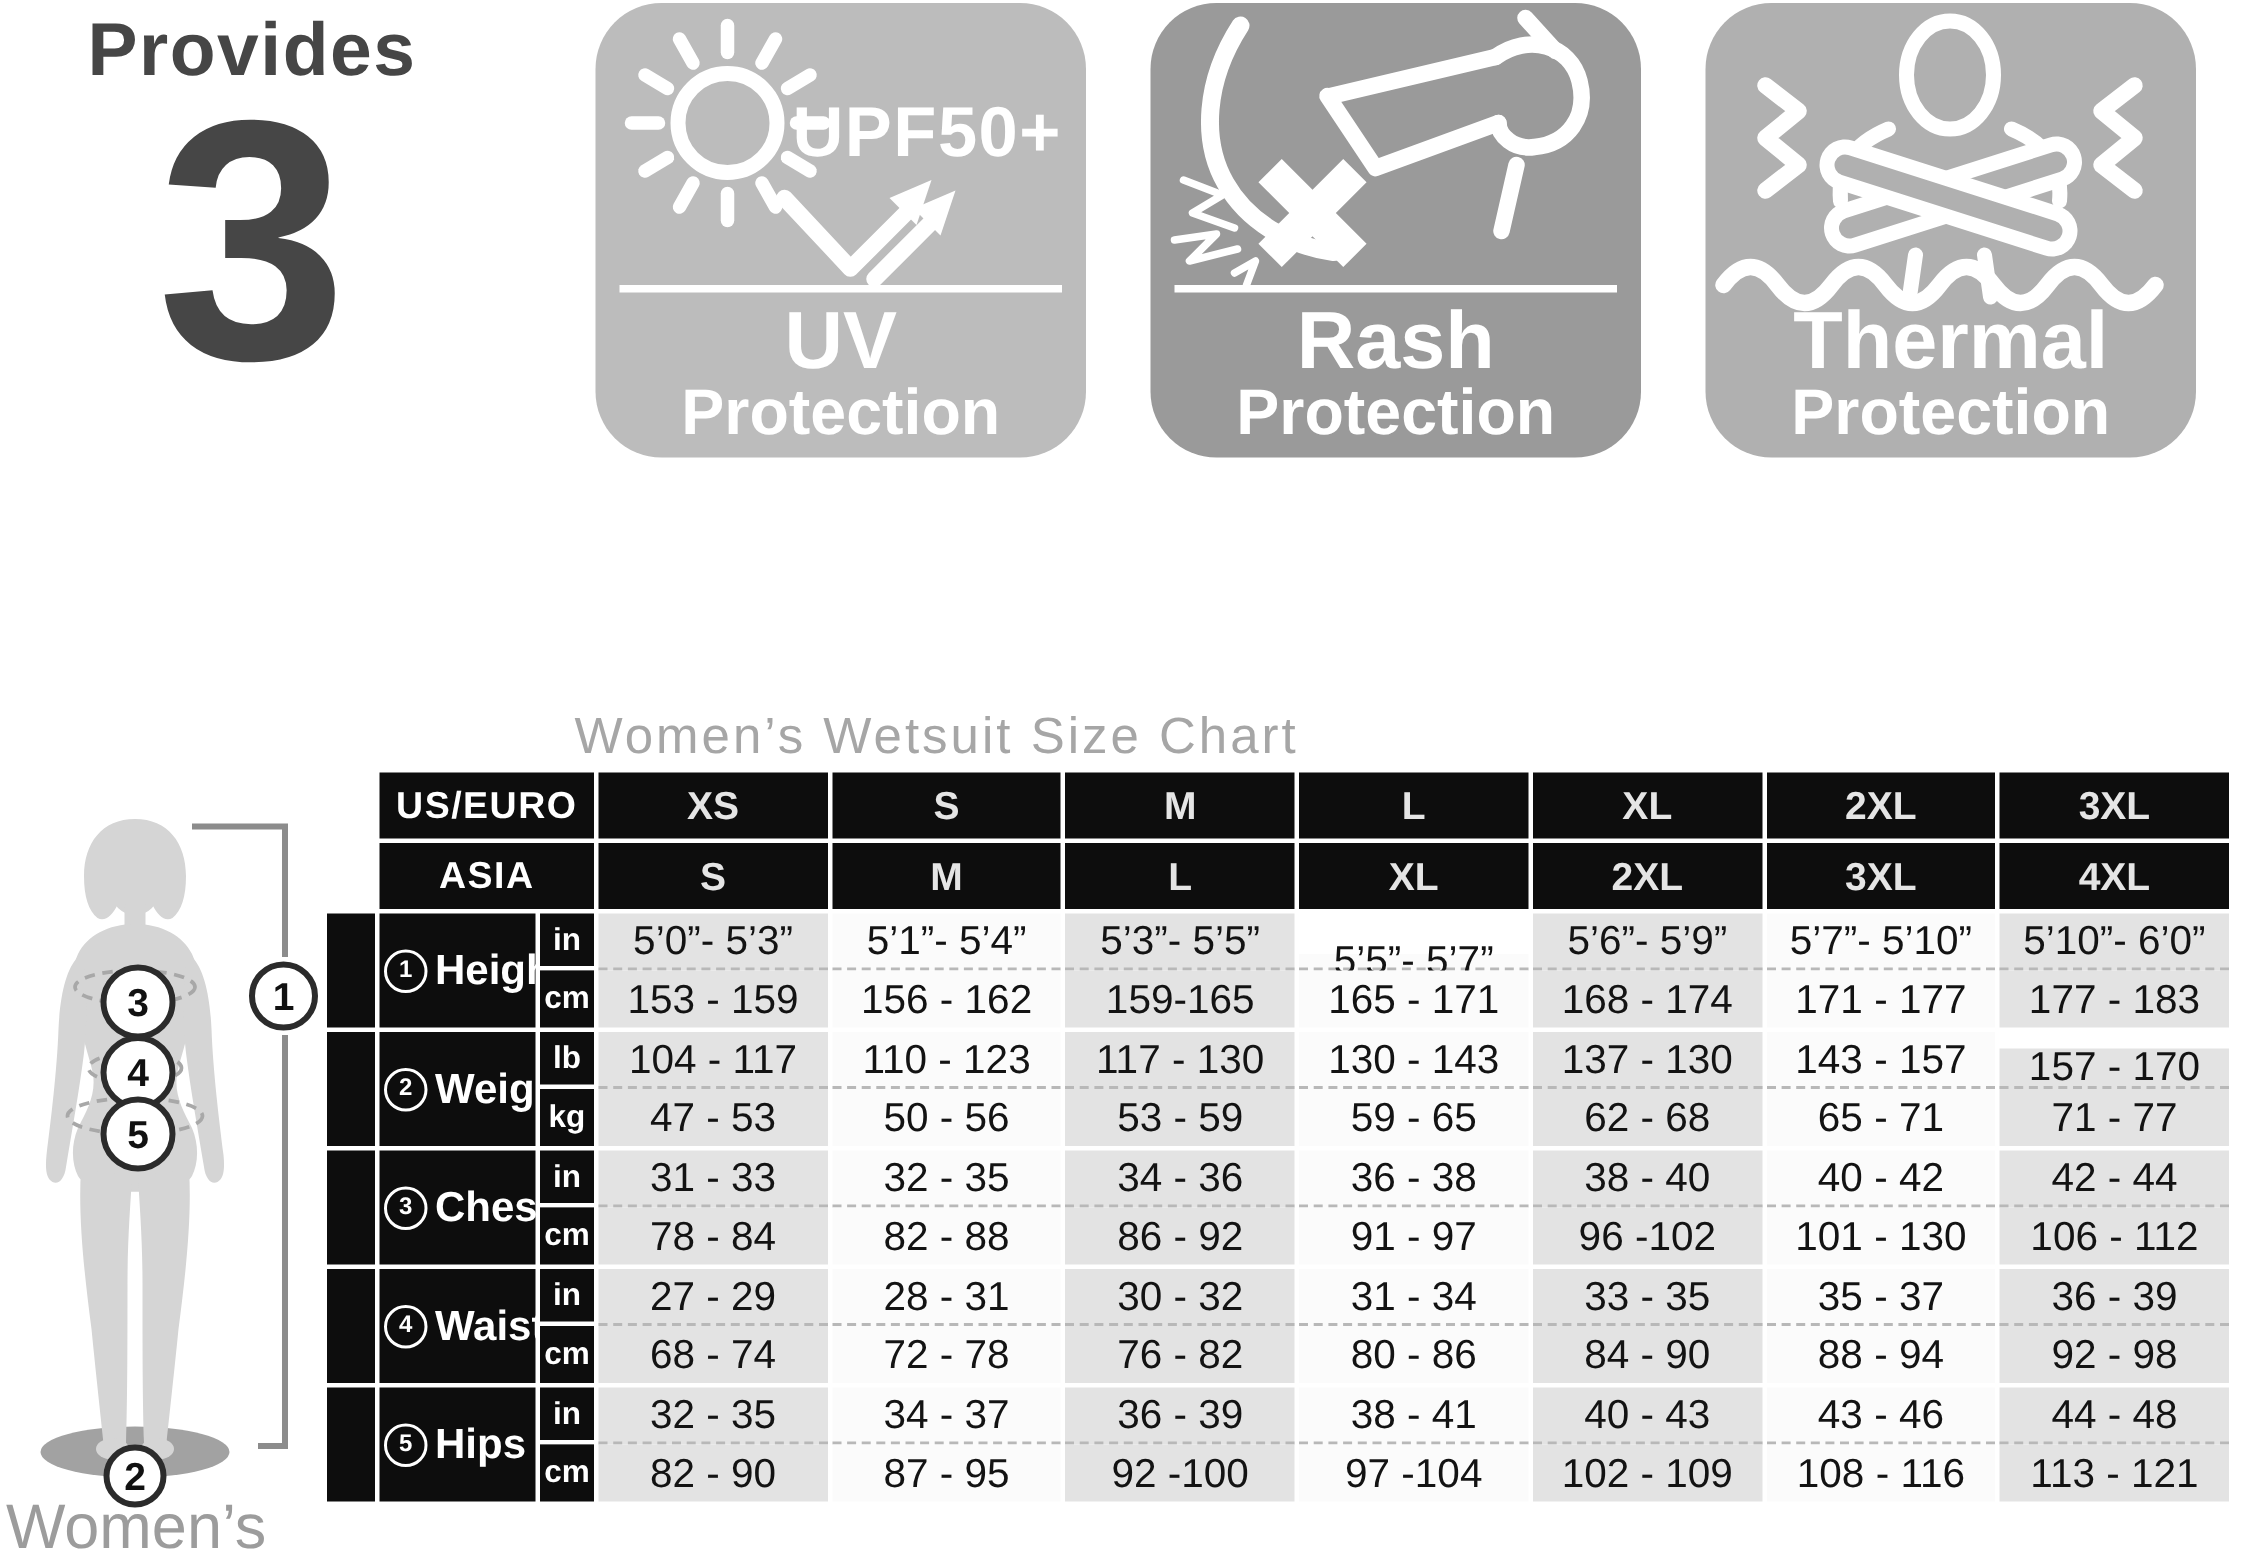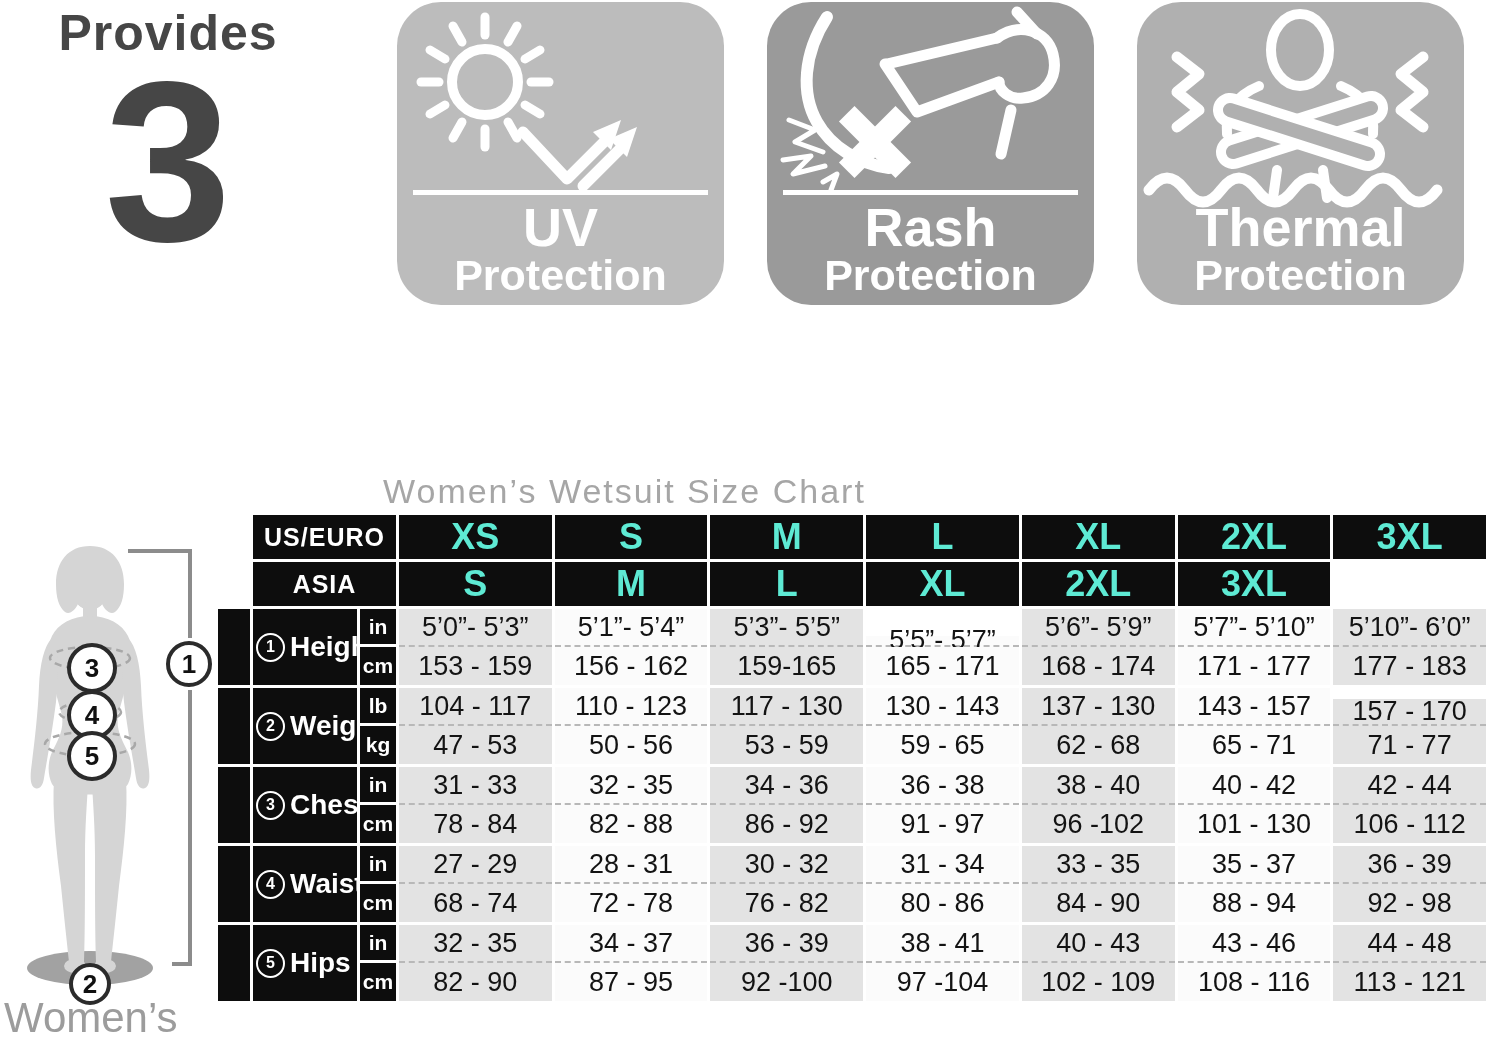--- a/index.html
+++ b/index.html
@@ -24,21 +24,21 @@
   .badge-sub   { position:absolute; left:0; right:0; top:252px; text-align:center; color:#fff; font-weight:bold; font-size:43px; line-height:1; }
   
   .chart-title { position:absolute; left:383px; top:472px; font-size:34px; color:#a6a6a6; letter-spacing:2px; }
   
   .figure { position:absolute; left:0; top:518px; }
   
   .sizetable { position:absolute; left:218px; top:515px; width:1268px; }
   .hrow { display:grid; grid-template-columns:32px 143px repeat(7,1fr); column-gap:3px; height:44px; margin-bottom:3px; }
   .hspacer { background:transparent; }
   .hlabel { background:#0d0d0d; color:#fff; font-size:25px; font-weight:bold; display:flex; align-items:center; justify-content:center; letter-spacing:1px; }
-  .hsize  { background:#0d0d0d; color:#5eead4; font-size:36px; font-weight:bold; display:flex; align-items:center; justify-content:center; }
+  .hsize  { background:#0d0d0d; color:#e5e5e5; font-size:26px; font-weight:bold; display:flex; align-items:center; justify-content:center; }
   .block { display:grid; grid-template-columns:32px 104px 36px repeat(7,1fr); grid-template-rows:38px 38px; column-gap:3px; row-gap:0; margin-bottom:3px; }
   .strip { background:#0d0d0d; }
   .mlabel { background:#0d0d0d; color:#fff; display:flex; align-items:center; gap:5px; padding-left:3px; }
   .mnum { width:25px; height:25px; border:2px solid #fff; border-radius:50%; display:flex; align-items:center; justify-content:center; font-size:16px; font-weight:bold; flex:none; }
   .mname { font-size:28px; font-weight:bold; white-space:nowrap; }
   .unit { background:#0d0d0d; color:#fff; font-size:21px; font-weight:bold; display:flex; align-items:center; justify-content:center; }
   .u0 { border-bottom:3px solid #fff; }
   .val { display:flex; align-items:center; justify-content:center; font-size:27px; color:#131313; white-space:nowrap; }
   .odd  { background:#e3e3e3; }
   .even { background:#fbfbfb; }
@@ -71,20 +71,21 @@
             <line x1="88" y1="33" x2="88" y2="15"></line>
           <line x1="111" y1="40" x2="120" y2="24"></line>
             <line x1="128" y1="57" x2="143" y2="48"></line>
         </g>
         <polyline points="126,130 170,177 210,137" stroke-width="11" stroke-linejoin="round"></polyline>
         <line x1="186" y1="184" x2="226" y2="144" stroke-width="11"></line>
       </g>
       <polygon points="224,118 196,130 214,148" fill="#fff"></polygon>
       <polygon points="240,125 212,137 230,155" fill="#fff"></polygon>
     </svg>
+    <div class="badge-tag">UPF50+</div>
     <div class="badge-divider"></div>
     <div class="badge-title">UV</div>
     <div class="badge-sub">Protection</div>
   </div>
 
   <div class="badge badge-rash">
     <svg width="327" height="303" viewBox="0 0 327 303">
       <g stroke="#fff" fill="none" stroke-linecap="round" stroke-linejoin="round">
         <path d="M60,15 C36,52 34,92 50,120 C64,145 92,162 122,166" stroke-width="12"></path>
         <path d="M118,62 L150,110 L232,80" stroke-width="11"></path>
@@ -196,20 +197,21 @@
         </div>
         <div class="hrow">
           <div class="hspacer"></div>
           <div class="hlabel">ASIA</div>
           <div class="hsize">S</div>
           <div class="hsize">M</div>
           <div class="hsize">L</div>
           <div class="hsize">XL</div>
           <div class="hsize">2XL</div>
           <div class="hsize">3XL</div>
+          <div class="hsize">4XL</div>
         </div>
       </div>
     <div>
         <div class="block">
           <div class="strip" style="grid-area: 1 / 1 / 3 / 2;"></div>
           <div class="mlabel" style="grid-area: 1 / 2 / 3 / 3;">
             <div class="mnum">1</div>
             <div class="mname">Height</div>
           </div>
           <div class="unit u0" style="grid-area: 1 / 3;">in</div>

